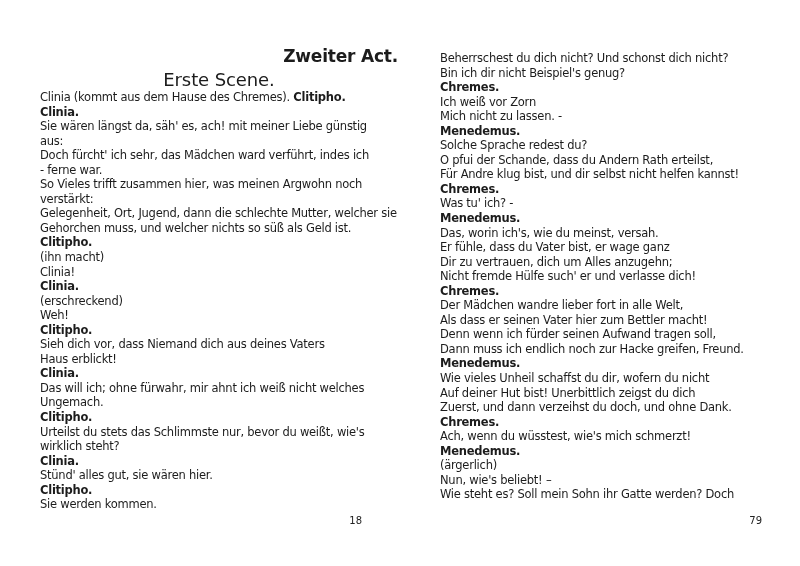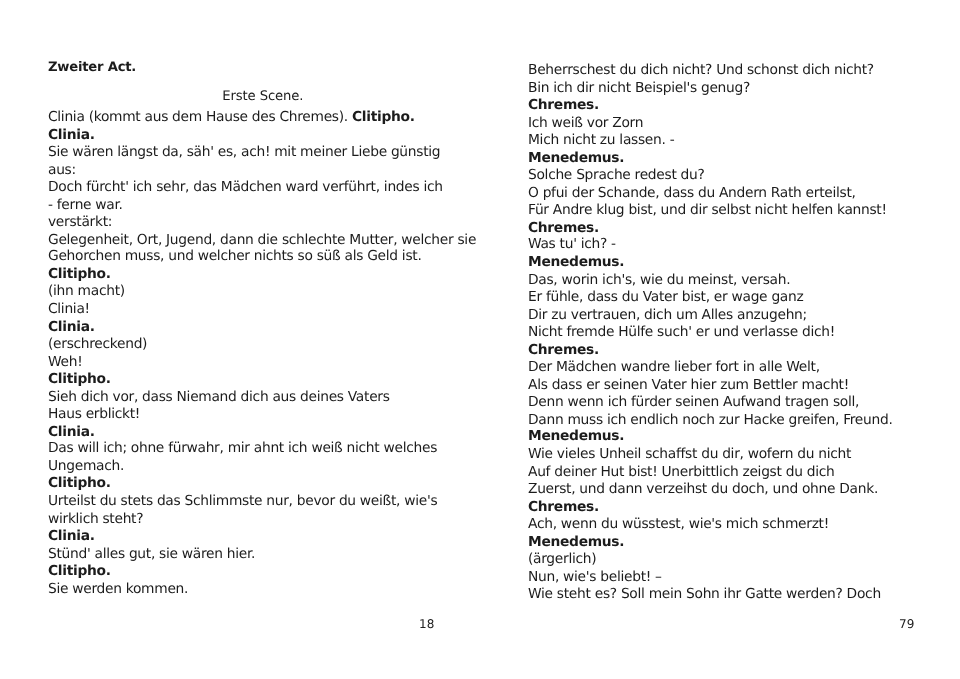--- a/index.html
+++ b/index.html
@@ -19,29 +19,29 @@
   .page {
     position: absolute;
     top: 0;
     height: 566px;
   }
   .page.left  { left: 40px;  width: 358px; }
   .page.right { left: 440px; width: 358px; }
 
   .act-heading {
     margin: 46px 0 0 0;
-    font-size: 11px;
+    font-size: 17px;
     line-height: 20px;
     font-weight: 700;
-    text-align: left;
+    text-align: right;
     letter-spacing: -0.2px;
   }
   .scene-heading {
     margin: 6px 0 0 0;
-    font-size: 11px;
+    font-size: 18px;
     line-height: 16px;
     font-weight: 400;
     text-align: center;
     letter-spacing: -0.1px;
   }
   .text-block { margin: 0; }
   .page.left  .text-block { margin-top: 2px; }
   .page.right .text-block { margin-top: 51px; }
 
   .line {
@@ -70,20 +70,21 @@
   <div class="page left">
     <div class="act-heading">Zweiter Act.</div>
     <div class="scene-heading">Erste Scene.</div>
     <div class="text-block">
         <div class="line"><span>Clinia (kommt aus dem Hause des Chremes). </span><span class="speaker">Clitipho.</span></div>
         <div class="line"><span class="speaker">Clinia.</span></div>
         <div class="line"><span>Sie wären längst da, säh' es, ach! mit meiner Liebe günstig</span></div>
         <div class="line"><span>aus:</span></div>
         <div class="line"><span>Doch fürcht' ich sehr, das Mädchen ward verführt, indes ich</span></div>
         <div class="line"><span>- ferne war.</span></div>
+        <div class="line"><span>So Vieles trifft zusammen hier, was meinen Argwohn noch</span></div>
         <div class="line"><span>verstärkt:</span></div>
         <div class="line"><span>Gelegenheit, Ort, Jugend, dann die schlechte Mutter, welcher sie</span></div>
         <div class="line"><span>Gehorchen muss, und welcher nichts so süß als Geld ist.</span></div>
         <div class="line"><span class="speaker">Clitipho.</span></div>
         <div class="line"><span>(ihn macht)</span></div>
         <div class="line"><span>Clinia!</span></div>
         <div class="line"><span class="speaker">Clinia.</span></div>
         <div class="line"><span>(erschreckend)</span></div>
         <div class="line"><span>Weh!</span></div>
         <div class="line"><span class="speaker">Clitipho.</span></div>

